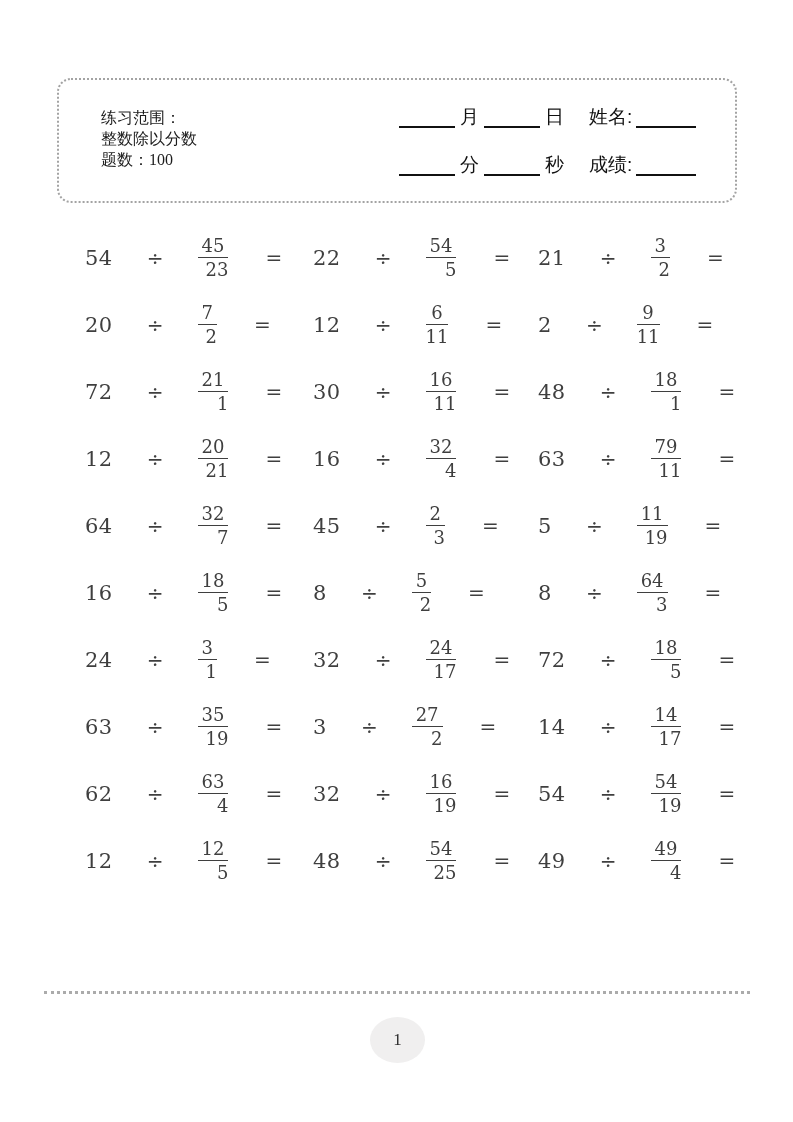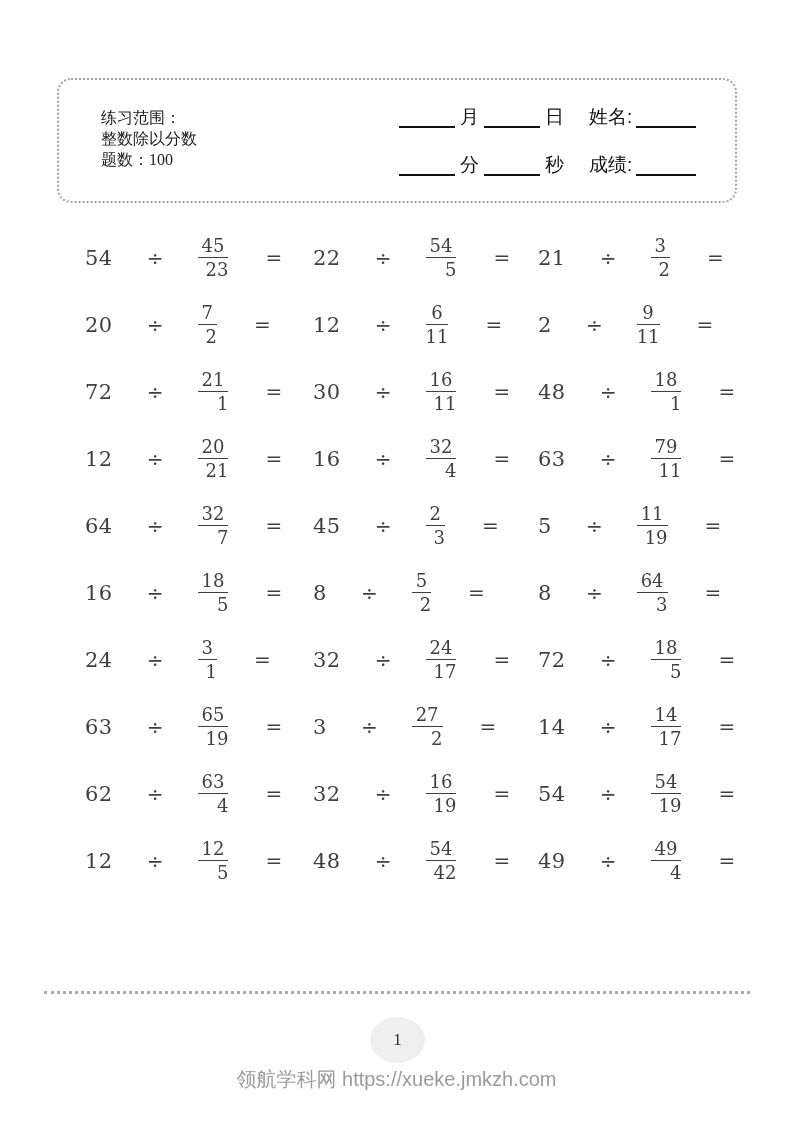--- a/index.html
+++ b/index.html
@@ -360,21 +360,21 @@
         <span class="num">18</span>
         <span class="den">5</span>
       </span>
       <span class="eq">=</span>
     </div>
 
     <div class="problem">
       <span class="dividend">63</span>
       <span class="op">÷</span>
       <span class="fraction">
-        <span class="num">65</span>
+        <span class="num">35</span>
         <span class="den">19</span>
       </span>
       <span class="eq">=</span>
     </div>
 
     <div class="problem">
       <span class="dividend">3</span>
       <span class="op">÷</span>
       <span class="fraction">
         <span class="num">27</span>
@@ -431,35 +431,34 @@
         <span class="den">5</span>
       </span>
       <span class="eq">=</span>
     </div>
 
     <div class="problem">
       <span class="dividend">48</span>
       <span class="op">÷</span>
       <span class="fraction">
         <span class="num">54</span>
-        <span class="den">42</span>
+        <span class="den">25</span>
       </span>
       <span class="eq">=</span>
     </div>
 
     <div class="problem">
       <span class="dividend">49</span>
       <span class="op">÷</span>
       <span class="fraction">
         <span class="num">49</span>
         <span class="den">4</span>
       </span>
       <span class="eq">=</span>
     </div>
   </div>
 
   <div class="cut-line"></div>
   <div class="page-circle">
     <span>1</span>
   </div>
-  <div class="site-footer">领航学科网 https://xueke.jmkzh.com</div>
 
 </div>
 
 </body></html>

